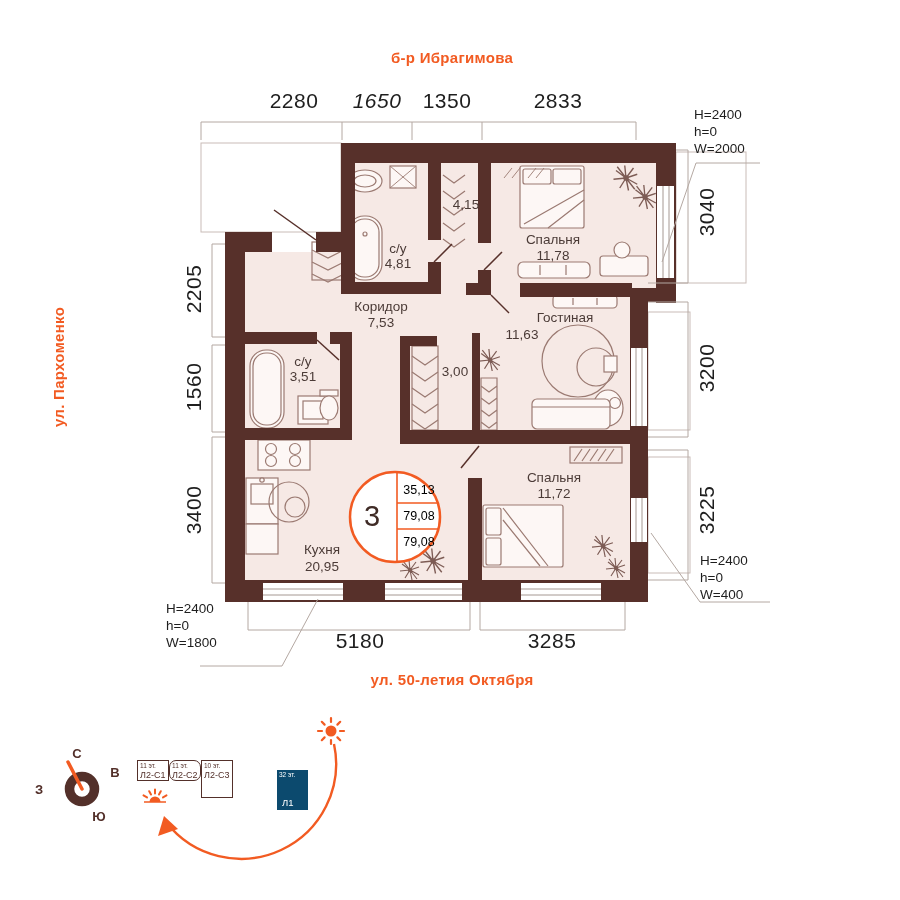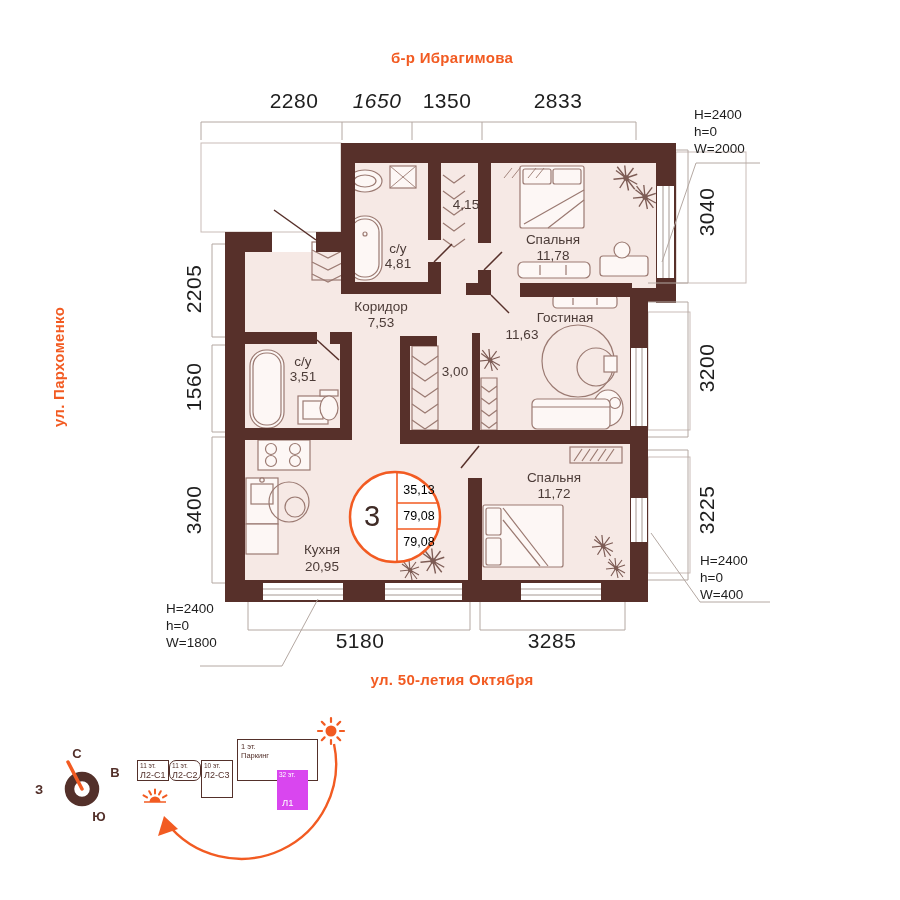--- a/index.html
+++ b/index.html
@@ -14,21 +14,21 @@
   .street{font-size:15px;font-weight:700;color:#f25b22;letter-spacing:.3px;}
   .cletter{font-size:13px;font-weight:700;color:#53302a;}
   .stamp-num{font-size:29px;color:#3f2b26;}
   .stamp-val{font-size:12.5px;color:#000000;}
   .sb{position:absolute;box-sizing:border-box;border:1px solid #53302a;background:#fff;
       color:#53302a;overflow:hidden;}
   .sb .fl{font-size:6.5px;line-height:8px;padding:1px 0 0 2px;}
   .sb .nm{font-size:9px;line-height:10px;padding-left:2px;}
   .sb-park .fl{font-size:7.5px;line-height:9px;padding:2px 0 0 3px;}
   .sb-park .nm{font-size:7.5px;line-height:9px;padding-left:3px;}
-  .sb-tower{border:none;background:#d946ef;color:#fff;}
+  .sb-tower{border:none;background:#0c4a6e;color:#fff;}
   .sb-tower .fl{font-size:6.5px;}
   .sb-tower .nm{position:absolute;left:3px;bottom:2px;font-size:9.5px;}
   svg{position:absolute;left:0;top:0;}
 </style>
 </head>
 <body>
 
 <div id="canvas">
 
 <svg width="900" height="900">
@@ -289,22 +289,18 @@
   <div class="nm">Л2-С1</div>
 </div>
 <div class="sb" style="left:169px;top:760px;width:32px;height:21px;border-radius:7px;">
   <div class="fl">11 эт.</div>
   <div class="nm">Л2-С2</div>
 </div>
 <div class="sb" style="left:201px;top:760px;width:32px;height:38px;">
   <div class="fl">10 эт.</div>
   <div class="nm">Л2-С3</div>
 </div>
-<div class="sb sb-park" style="left:237px;top:739px;width:81px;height:42px;">
-  <div class="fl">1 эт.</div>
-  <div class="nm">Паркинг</div>
-</div>
 <div class="sb sb-tower" style="left:277px;top:770px;width:31px;height:40px;">
   <div class="fl">32 эт.</div>
   <div class="nm">Л1</div>
 </div>
 
 </div>
 
 </body></html>

